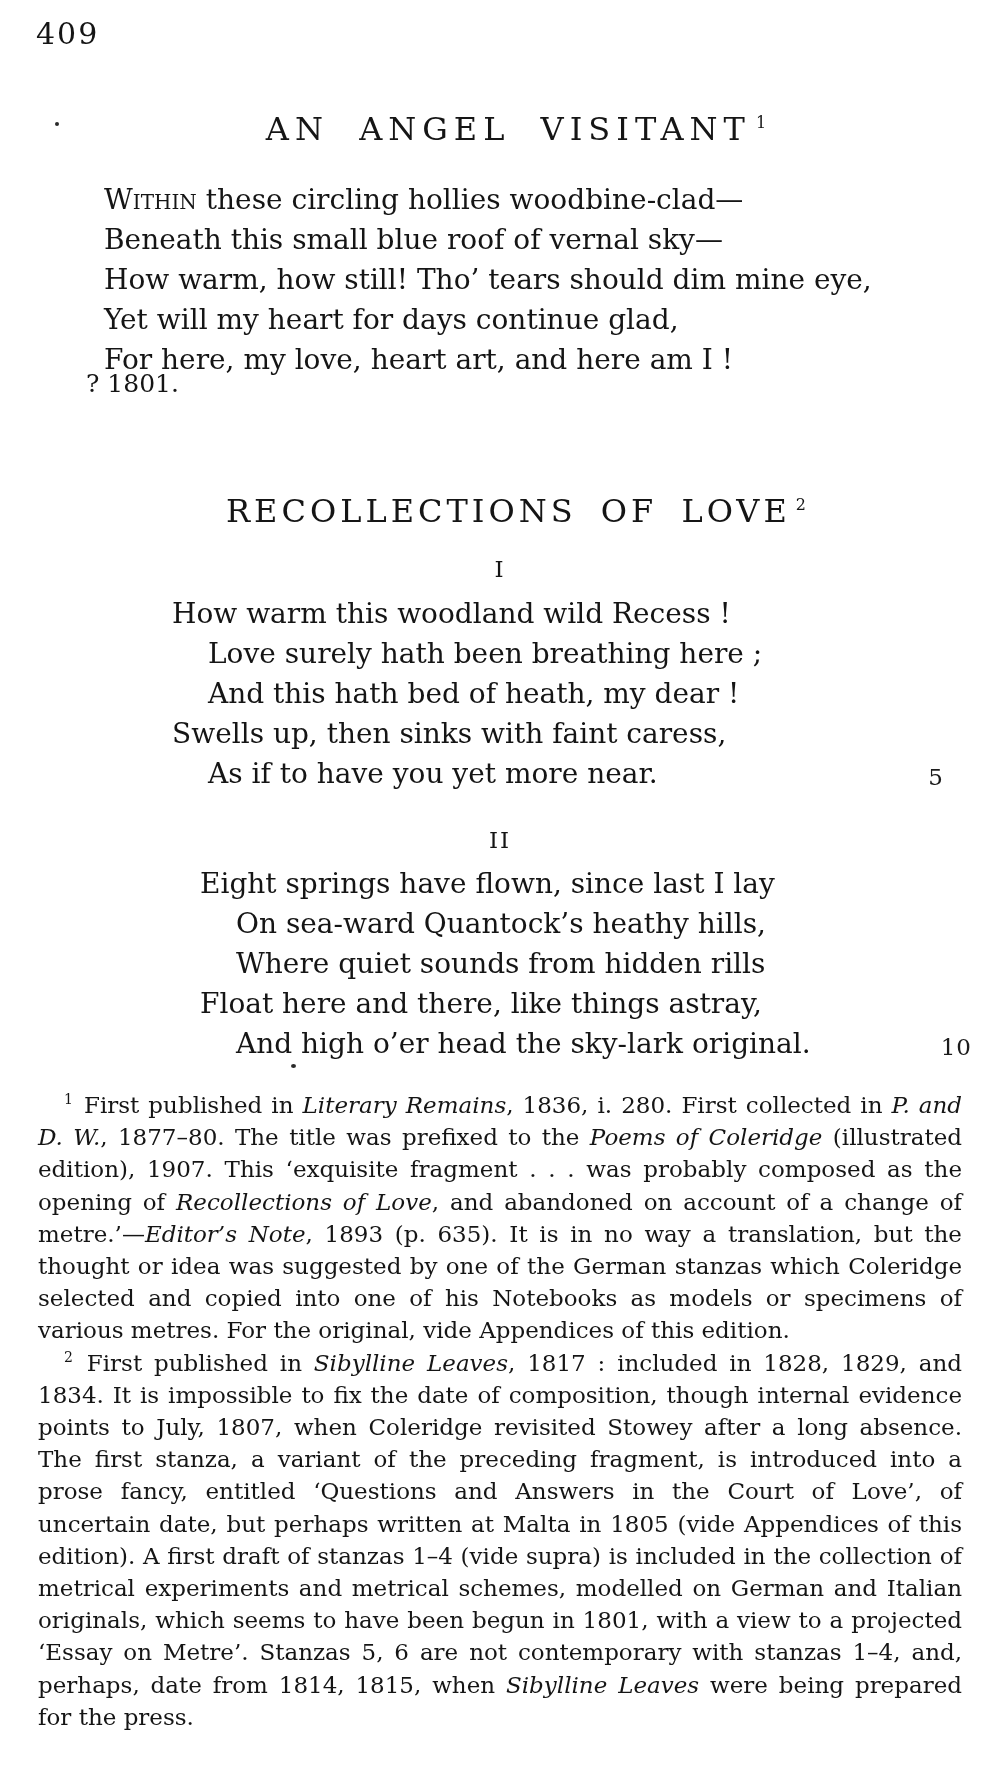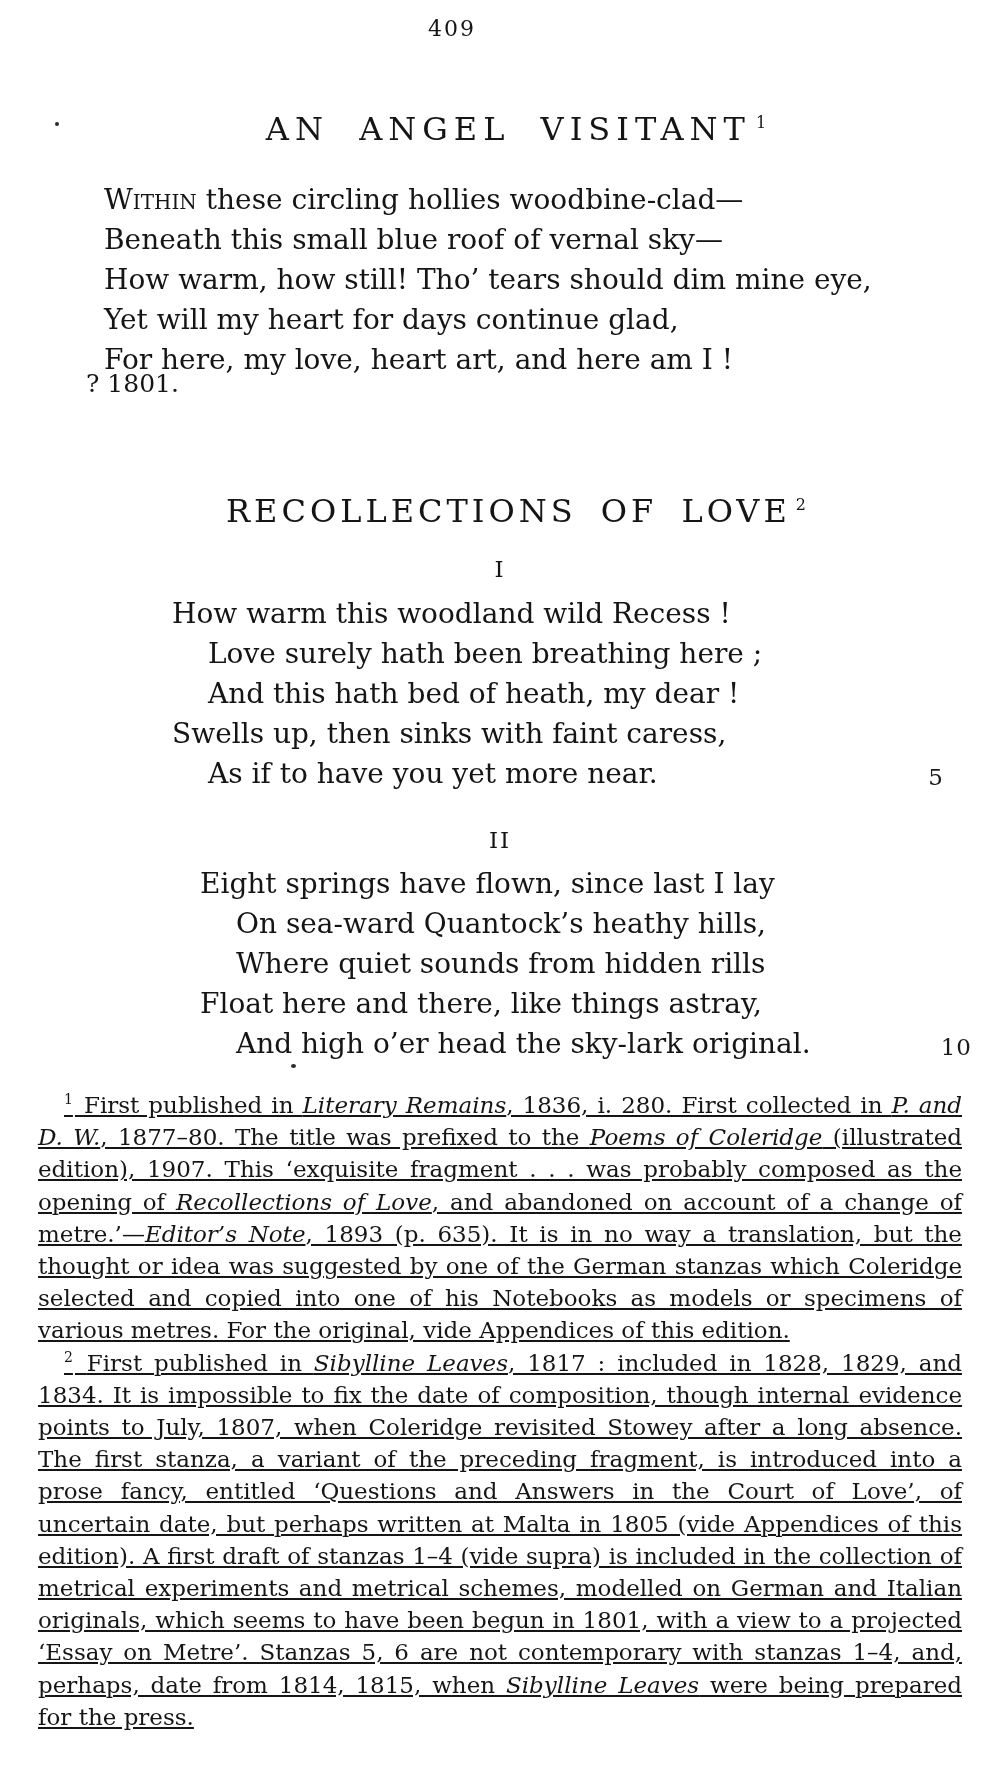--- a/index.html
+++ b/index.html
@@ -2,22 +2,22 @@
 <html><head>
 <meta charset="utf-8">
 <style>
   html,body{margin:0;padding:0;background:#ffffff;}
   .page{
     position:relative;width:1000px;height:1784px;background:#ffffff;
     color:#151515;font-family:"DejaVu Serif","Liberation Serif",serif;
     overflow:hidden;
   }
   .page-number{
-    position:absolute;top:16px;left:0;width:904px;text-align:center;
-    font-size:22px;letter-spacing:2px;
+    position:absolute;top:16px;left:0;width:904px;
+    font-size:30px;letter-spacing:2px;padding-left:36px;
   }
   .poem-title{
     position:absolute;left:0;width:1000px;text-align:center;
     font-size:32px;font-weight:normal;margin:16px;
   }
   #title1{top:94px;letter-spacing:6px;word-spacing:14px;}
   #title2{top:476px;letter-spacing:4px;word-spacing:10px;}
   .tref{font-size:16px;vertical-align:super;letter-spacing:0;margin-left:5px;line-height:0;}
   .poem{font-size:28px;line-height:40px;}
   #poem1-lines{position:absolute;top:180px;left:104px;width:880px;}
@@ -33,21 +33,21 @@
     position:absolute;left:0;width:1000px;text-align:center;
     font-size:23px;letter-spacing:2px;
   }
   #numeral1{top:556px;}
   #numeral2{top:827px;}
   .poem-date{position:absolute;top:369px;left:86px;font-size:25px;}
   #footnotes{
     position:absolute;top:1089px;left:38px;width:924px;
     font-size:23px;line-height:32.2px;text-align:justify;
   }
-  .footnote{margin:0;text-indent:26px;text-decoration:underline;}
+  .footnote{margin:0;text-indent:26px;}
   .it{font-style:italic;}
   .sc{font-variant:small-caps;}
   .fref{font-size:14px;vertical-align:super;line-height:0;margin-right:2px;}
   .speck{position:absolute;background:#2a2a2a;border-radius:50%;}
   #speck1{left:55px;top:122px;width:4px;height:4px;}
   #speck2{left:291px;top:1064px;width:5px;height:4px;}
 </style>
 </head>
 <body>
 

